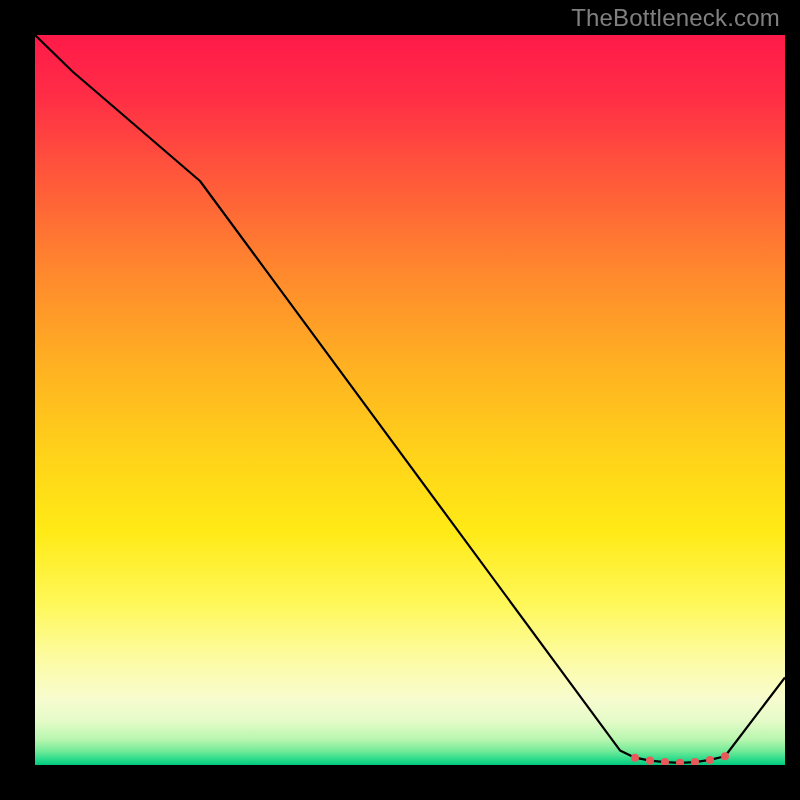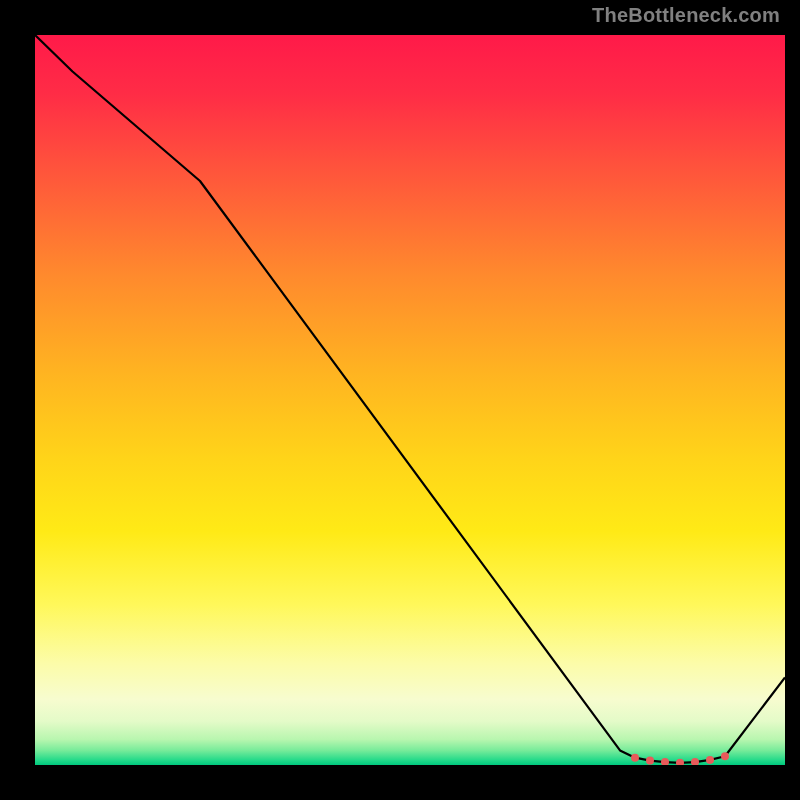--- a/index.html
+++ b/index.html
@@ -8,22 +8,22 @@
     width: 800px;
     height: 800px;
     position: relative;
     background: #000;
   }
   .watermark {
     position: absolute;
     top: 4px;
     right: 20px;
     font-family: Arial, Helvetica, sans-serif;
-    font-size: 20px;
-    font-weight: 700;
+    font-size: 24px;
+    font-weight: 400;
     color: #808080;
     letter-spacing: 0.2px;
     z-index: 10;
   }
   .plot {
     position: absolute;
     left: 35px;
     top: 35px;
     width: 750px;
     height: 730px;

